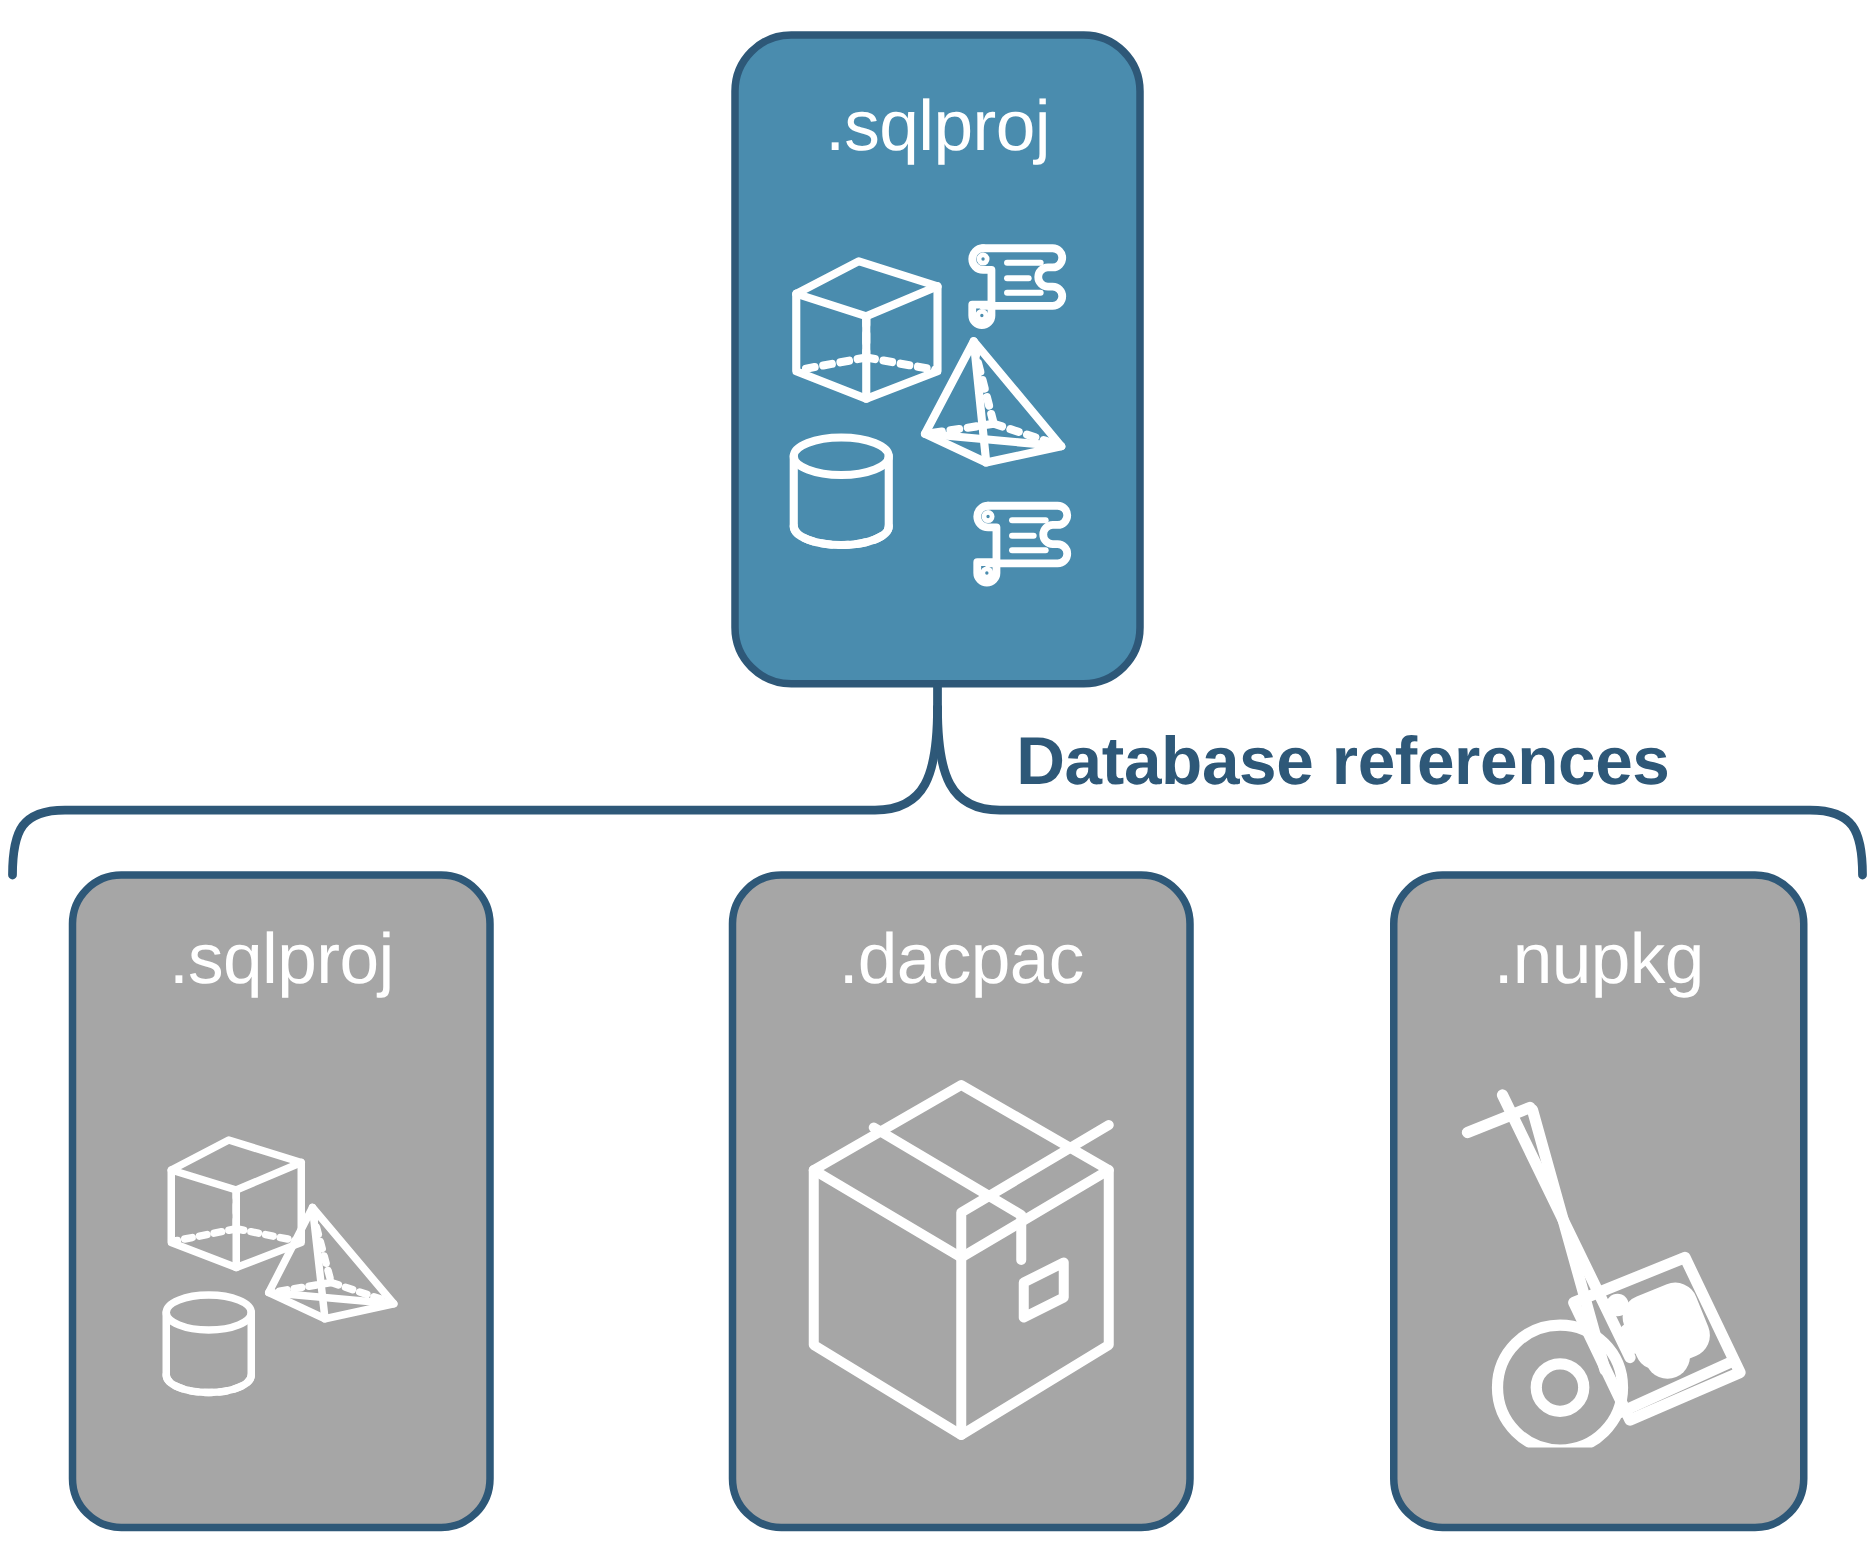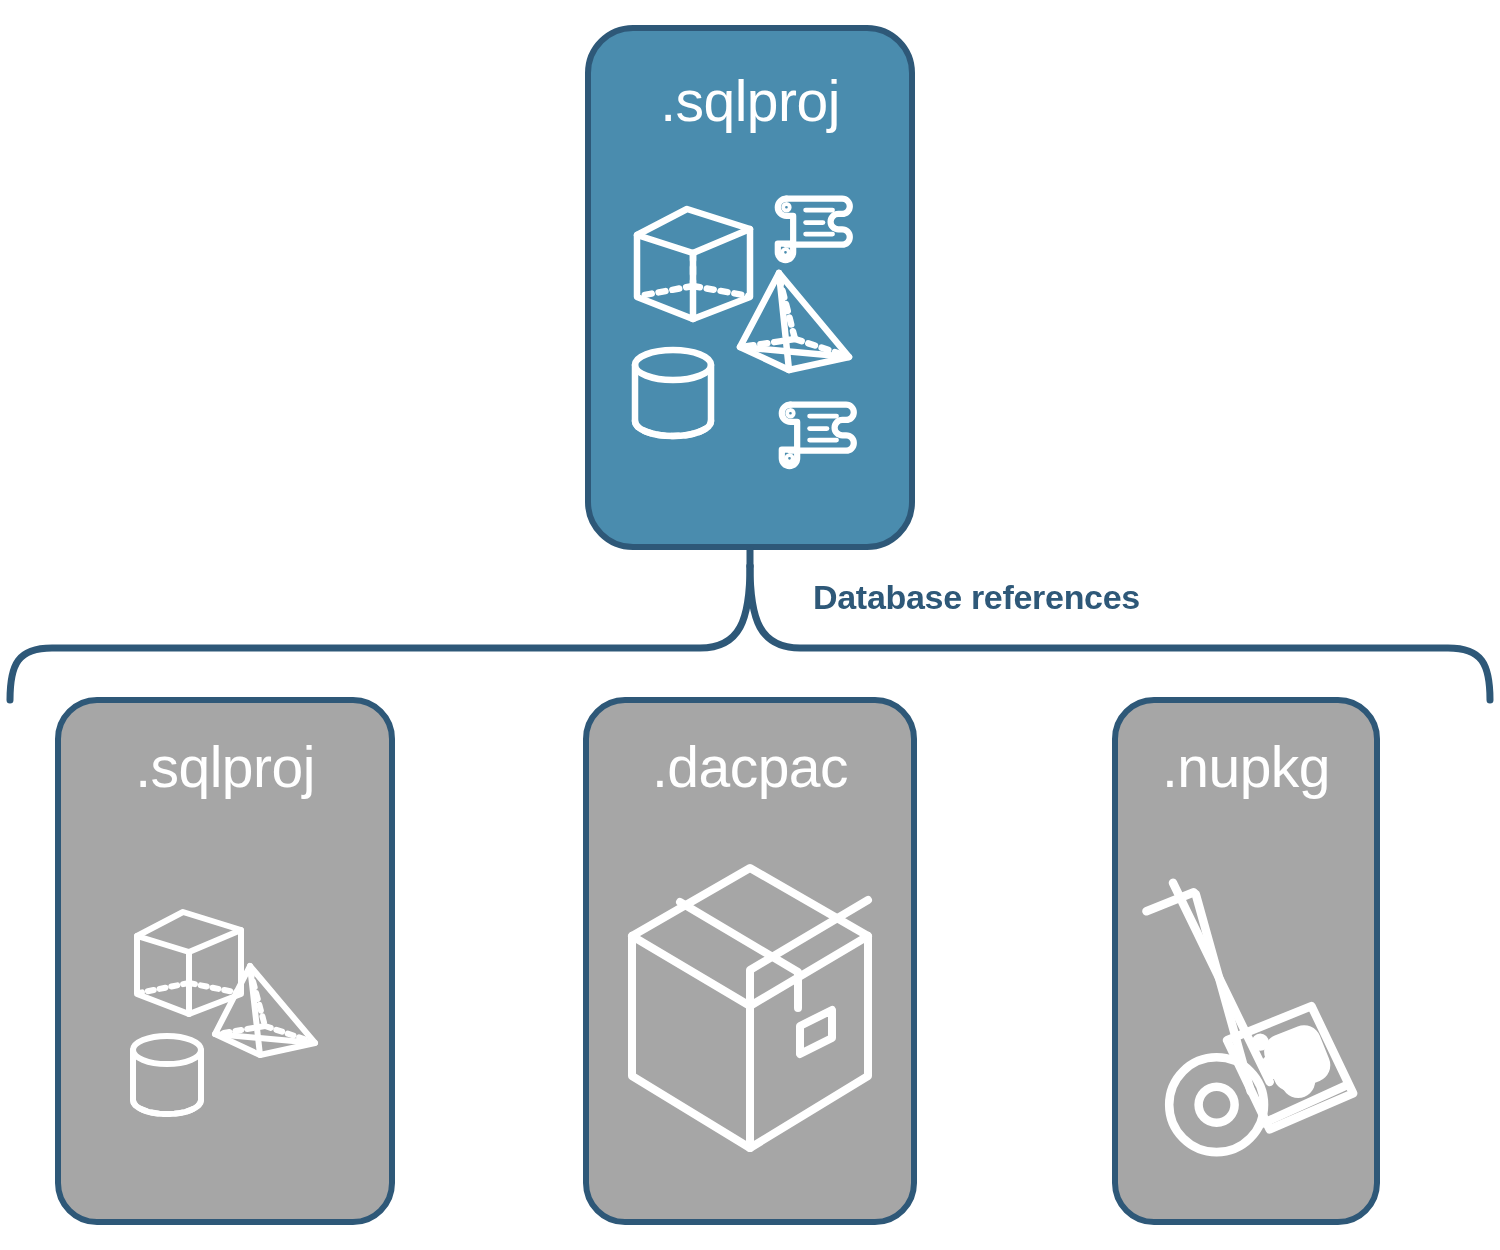--- a/index.html
+++ b/index.html
@@ -38,22 +38,22 @@
     background: #4A8CAE;
     border-radius: 48px;
   }
   .card-ref {
     background: #A6A6A6;
     top: 697px;
     height: 528px;
     width: 340px;
   }
   .card-ref-1 { left: 55px; }
-  .card-ref-2 { left: 583px; width: 334px; }
-  .card-ref-3 { left: 1112px; width: 268px; }
+  .card-ref-2 { left: 583px; width: 372px; }
+  .card-ref-3 { left: 1112px; width: 334px; }
 
   .card-title {
     font-size: 57px;
     font-weight: normal;
     color: #ffffff;
     letter-spacing: -0.5px;
     line-height: 1;
     margin-top: 40px;
     white-space: nowrap;
   }
@@ -77,21 +77,21 @@
     width: 1500px;
     height: 1250px;
     pointer-events: none;
   }
 
   
   .brace-label {
     position: absolute;
     left: 813px;
     top: 578px;
-    font-size: 34px;
+    font-size: 54px;
     font-weight: bold;
     color: #2E5878;
     letter-spacing: -0.3px;
     white-space: nowrap;
   }
 </style>
 </head>
 <body>
 
 <div id="stage">

